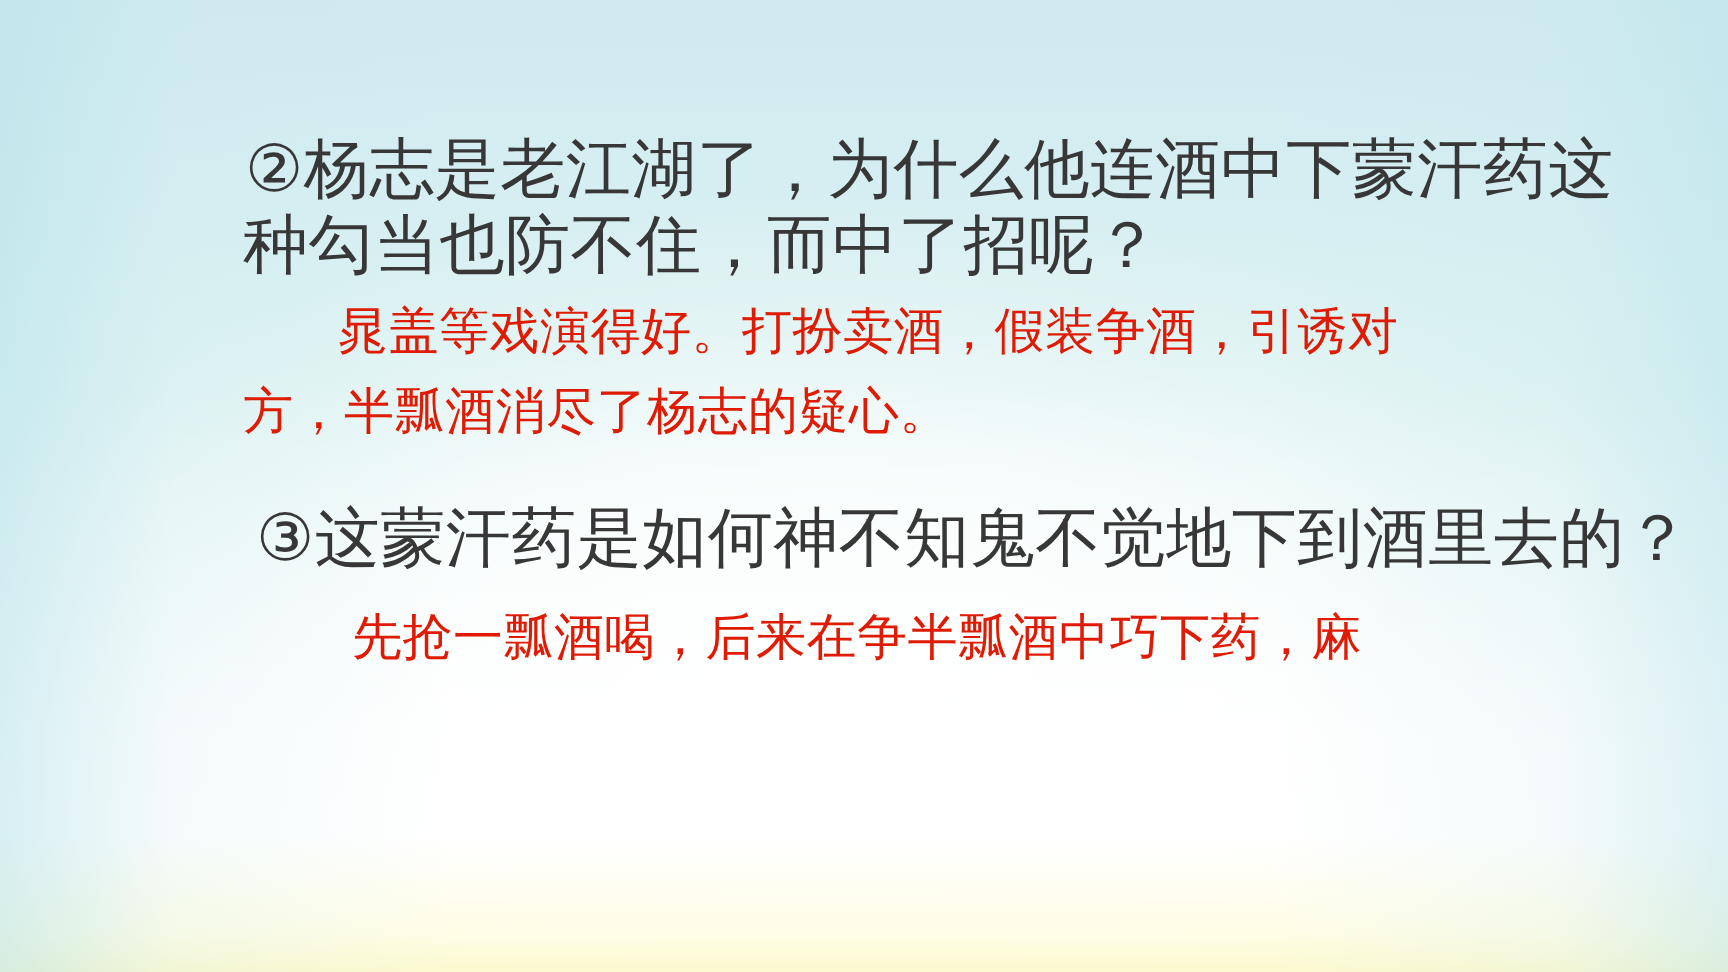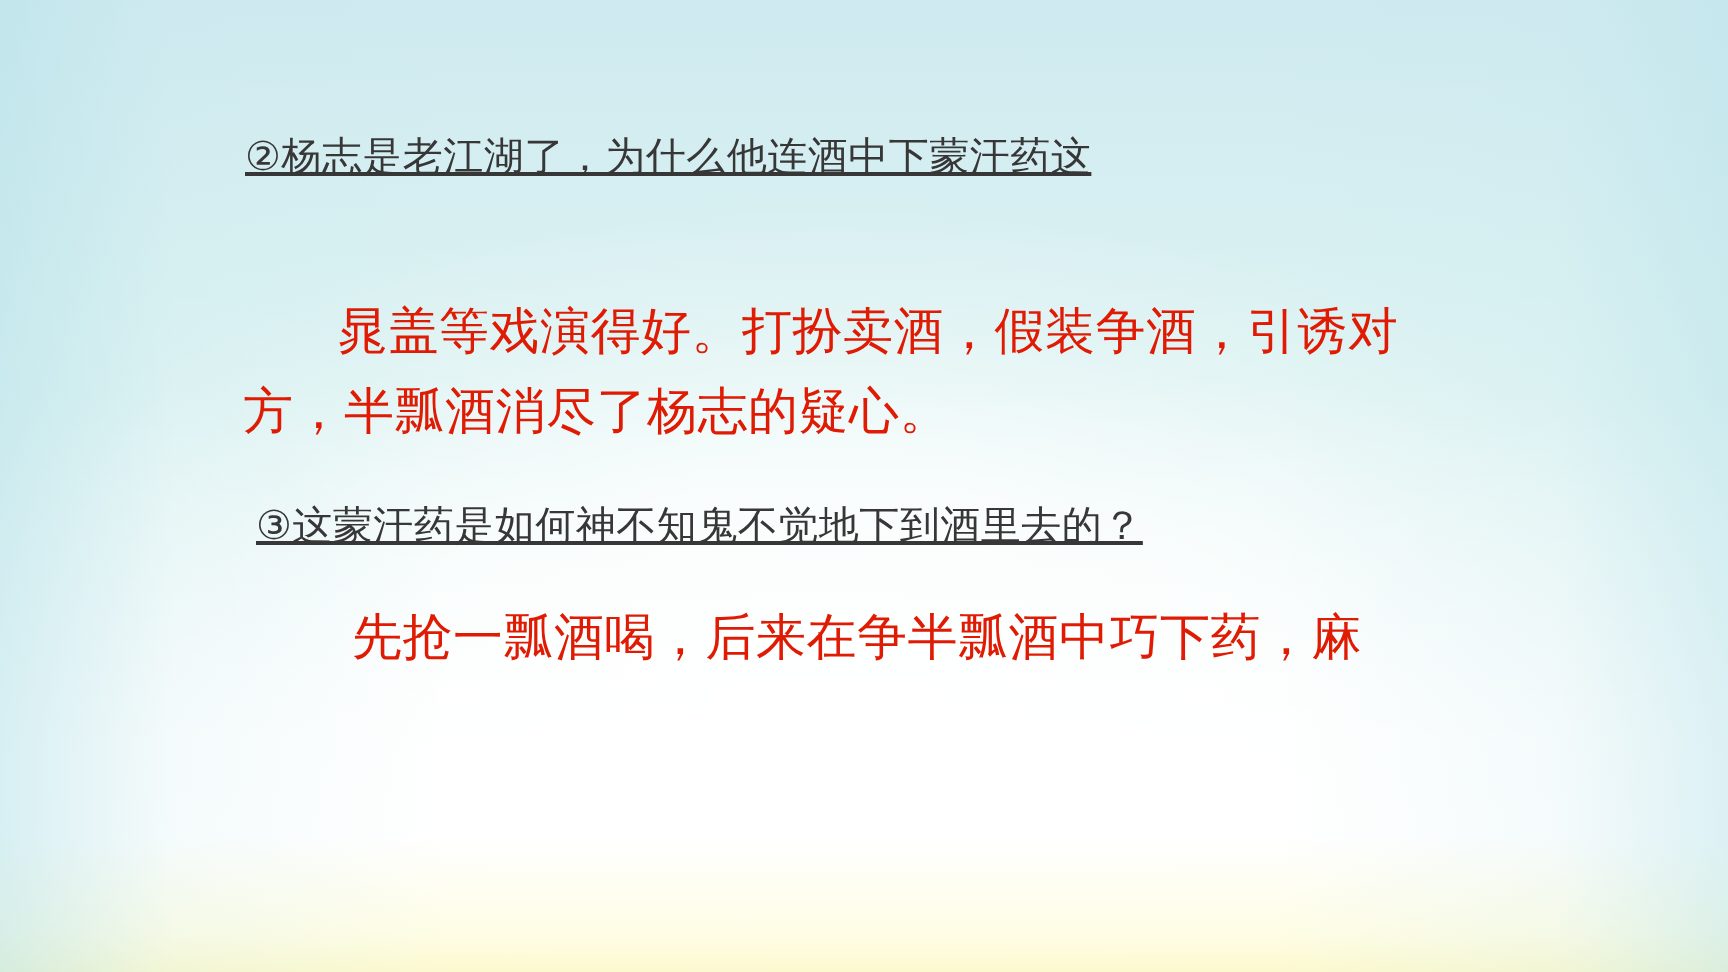--- a/index.html
+++ b/index.html
@@ -74,24 +74,23 @@
     position: absolute;
     white-space: pre;
     letter-spacing: 0.5px;
     -webkit-font-smoothing: antialiased;
   }
 
   
   .q {
     color: #373737;
     font-family: "DejaVu Sans", "Liberation Sans", sans-serif;
-    font-size: 40px;
+    font-size: 65px;
     font-weight: 500;
     line-height: 1.0;
-    text-decoration: underline;
   }
 
   
   .a {
     color: #e01b04;
     font-family: "DejaVu Serif", "Liberation Serif", serif;
     font-size: 50px;
     font-weight: 400;
     line-height: 1.0;
   }
@@ -109,20 +108,21 @@
   .a3b { left: 253px;  top: 688px; }
 </style>
 </head>
 <body>
 
 <div id="slide">
   <div id="content">
 
     <div class="line q q2a">②杨志是老江湖了，为什么他连酒中下蒙汗药这</div>
 
+    <div class="line q q2b">种勾当也防不住，而中了招呢？</div>
 
     <div class="line a a2a">晁盖等戏演得好。打扮卖酒，假装争酒，引诱对</div>
 
     <div class="line a a2b">方，半瓢酒消尽了杨志的疑心。</div>
 
     <div class="line q q3">③这蒙汗药是如何神不知鬼不觉地下到酒里去的？</div>
 
     <div class="line a a3a">先抢一瓢酒喝，后来在争半瓢酒中巧下药，麻</div>
 
 

